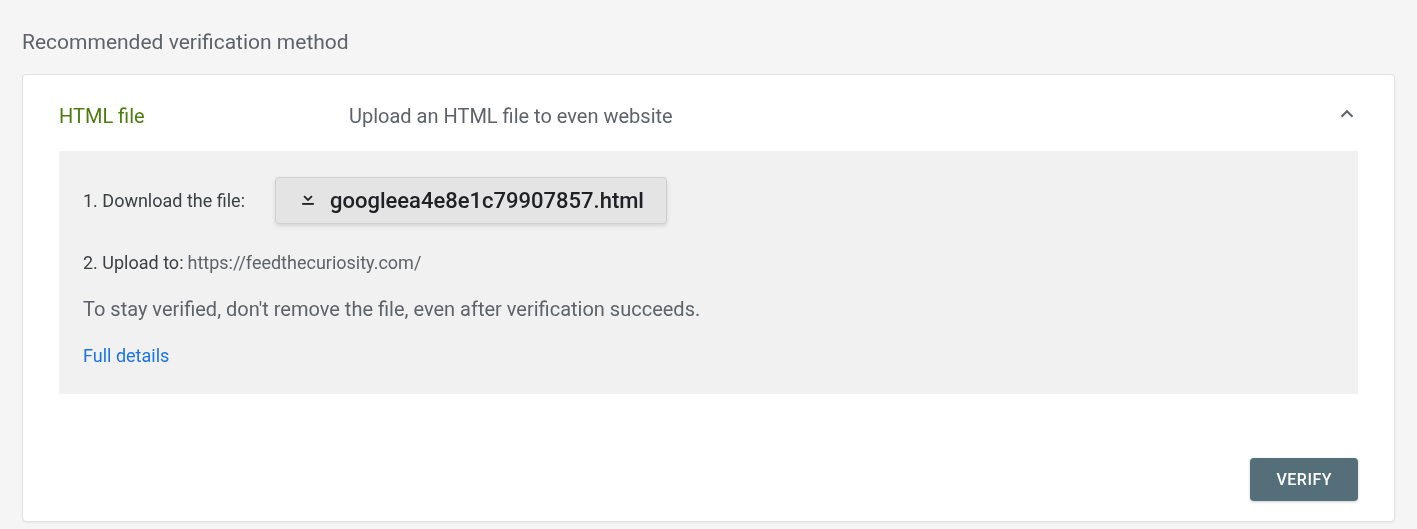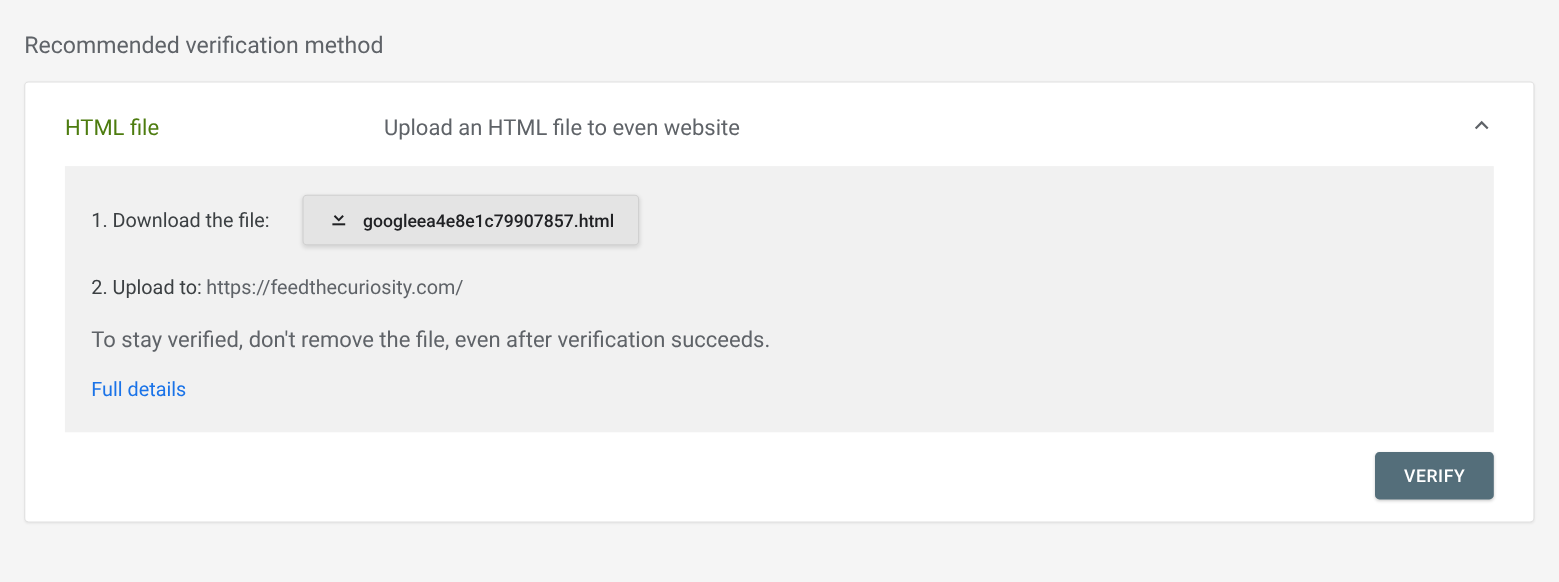--- a/index.html
+++ b/index.html
@@ -74,21 +74,21 @@
     .download-chip {
       display: inline-flex;
       align-items: center;
       background: #e4e4e4;
       border: 1px solid #d0d0d0;
       border-radius: 4px;
       padding: 10px 22px;
       margin-left: 30px;
       box-shadow: 0 2px 4px rgba(0,0,0,0.12);
       cursor: pointer;
-      font-size: 16px;
+      font-size: 22px;
       font-weight: 500;
       color: #202124;
     }
     .download-chip svg {
       width: 20px;
       height: 20px;
       margin-right: 12px;
     }
     .upload-url {
       color: #5f6368;
@@ -101,21 +101,22 @@
     }
     .details-link {
       color: #1a73e8;
       font-size: 18px;
       cursor: pointer;
       display: inline-block;
     }
     .card-footer {
       display: flex;
       justify-content: flex-end;
-      padding: 18px 36px 20px 36px;
+      padding: 34px 36px 20px 36px;
+      margin-top: 30px;
     }
     .verify-btn {
       background: #546e7a;
       color: #ffffff;
       border: none;
       border-radius: 4px;
       padding: 12px 26px;
       font-size: 16px;
       font-weight: 500;
       letter-spacing: 0.5px;

